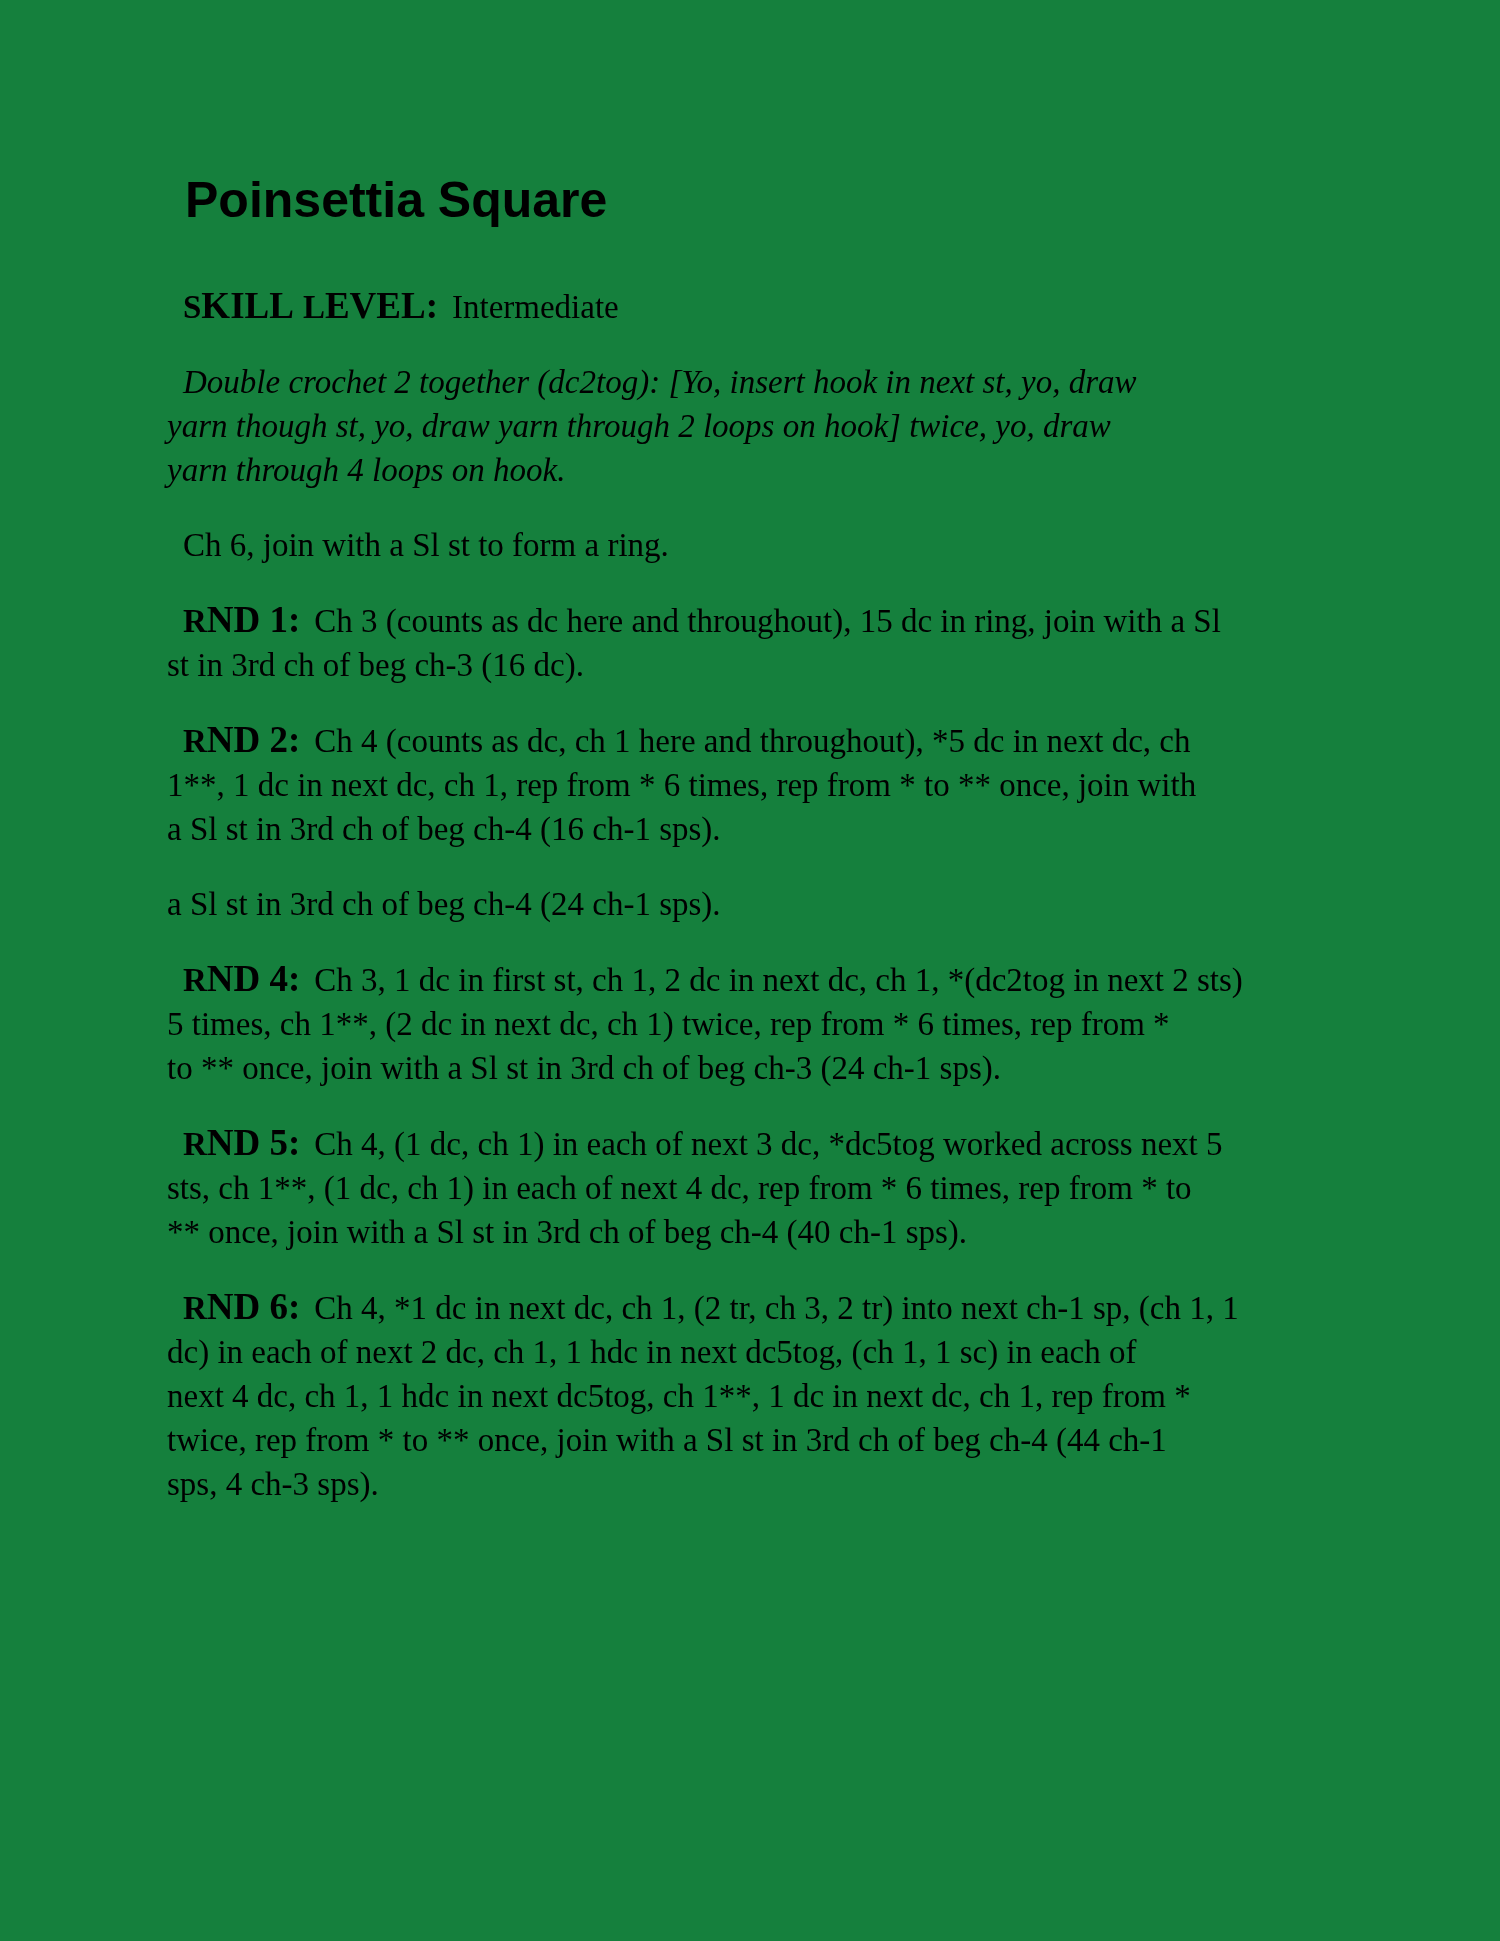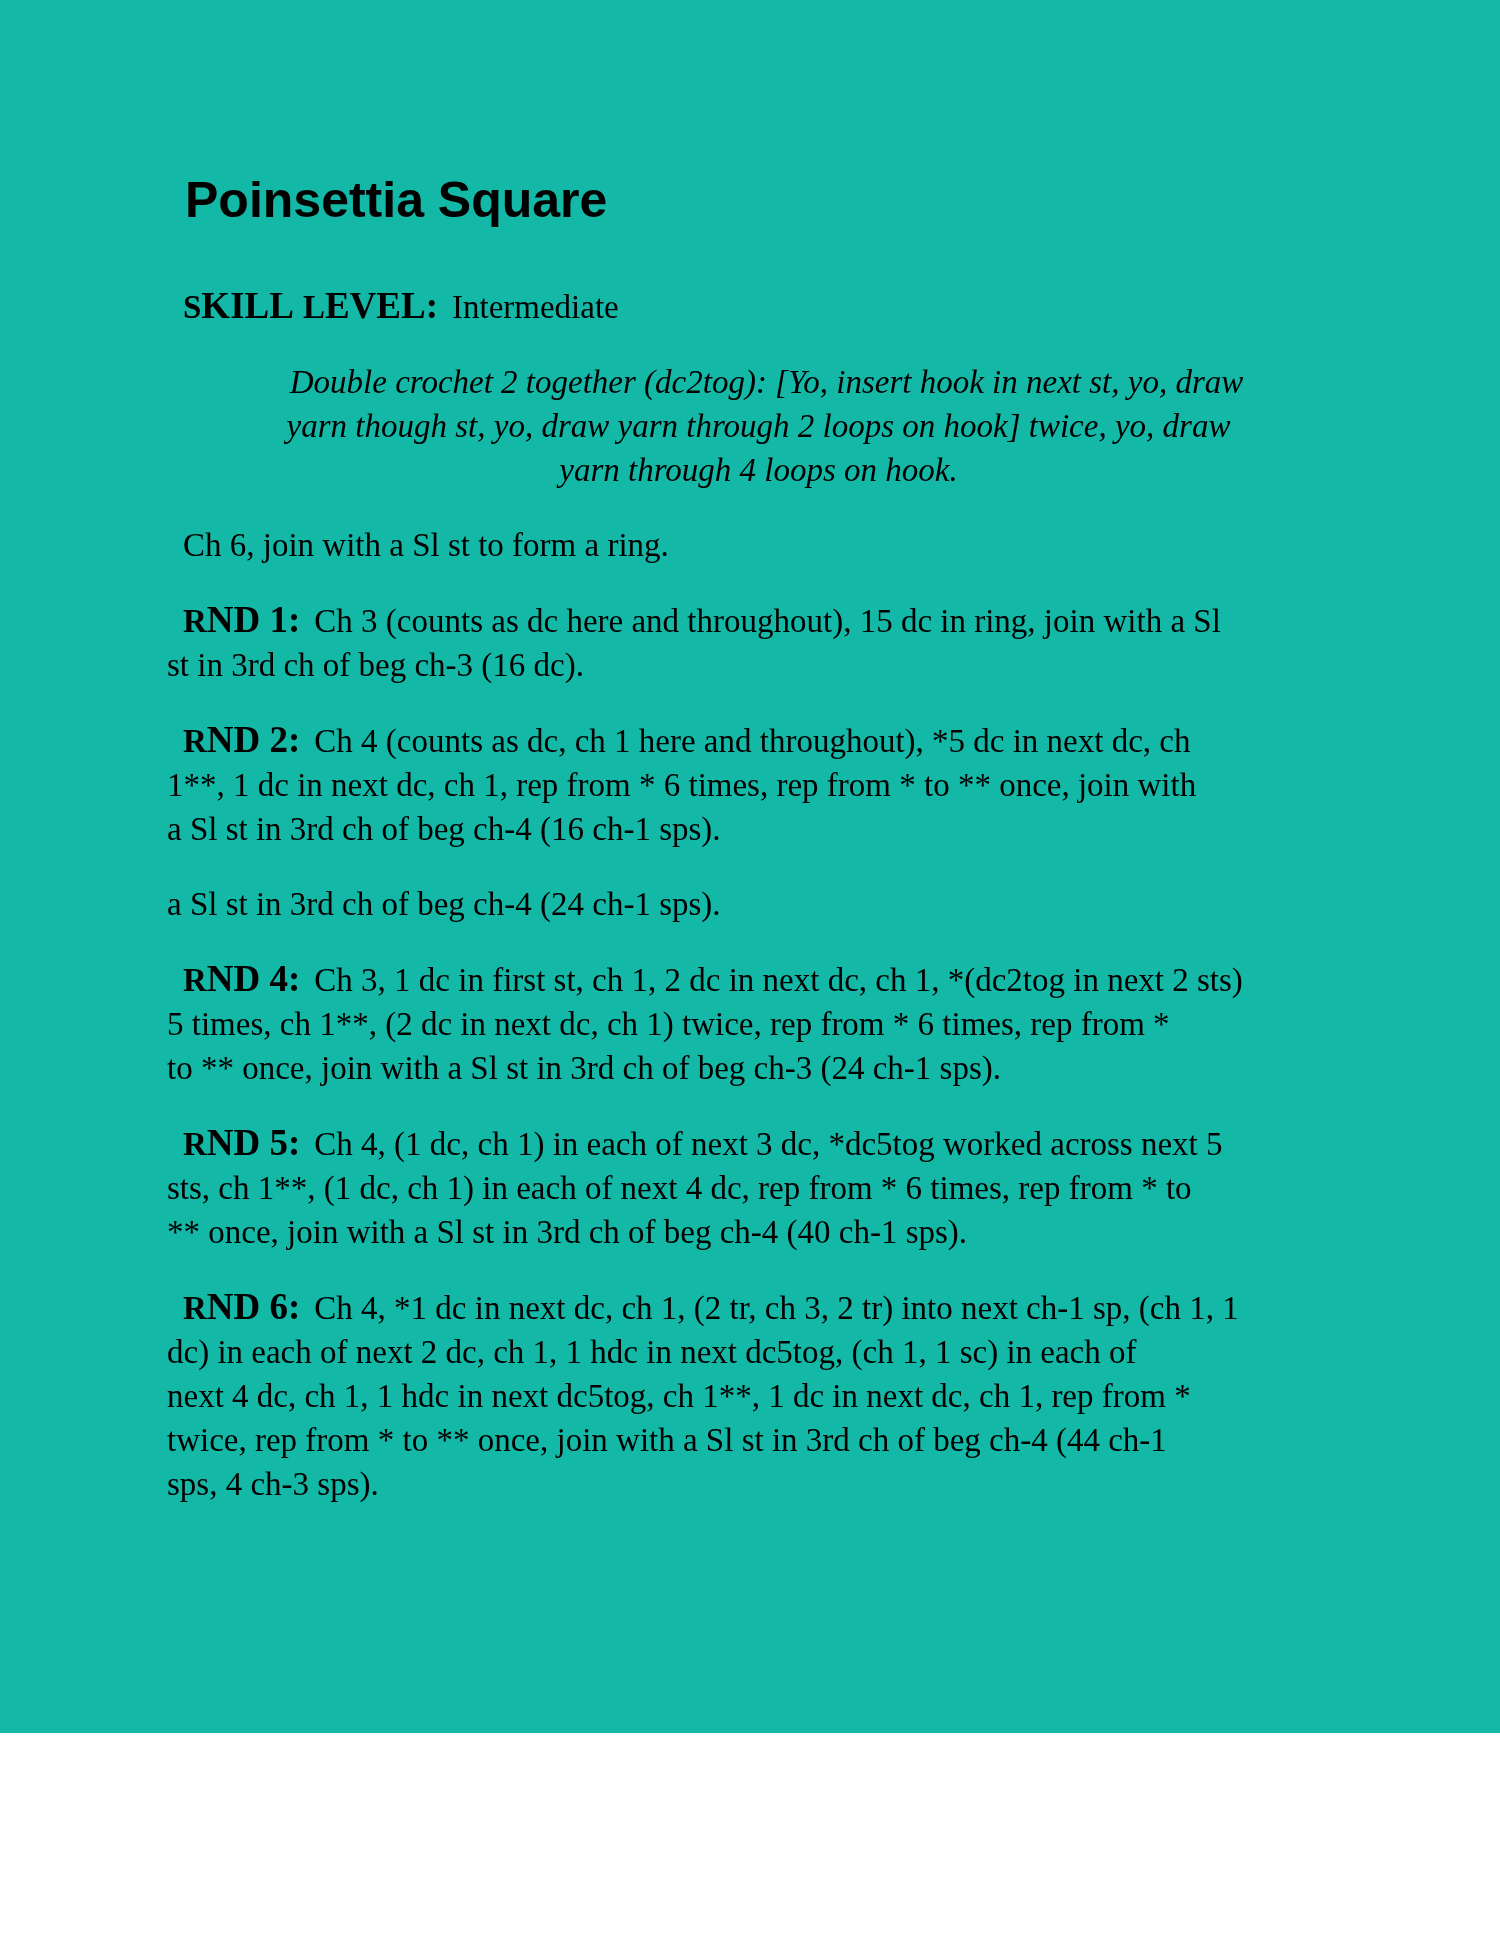--- a/index.html
+++ b/index.html
@@ -1,21 +1,21 @@
 <!DOCTYPE html>
 <html><head>
 <meta charset="utf-8">
 <style>
   html, body { margin: 0; padding: 0; background: #ffffff; }
   .page {
     position: relative;
     width: 1500px;
-    height: 1733px;
+    height: 1941px;
     box-sizing: border-box;
-    background: #14b8a6;
+    background: #15803d;
     color: #000000;
     padding: 172px 150px 0 167px;
     overflow: hidden;
   }
   .title {
     font-family: "Liberation Sans", "DejaVu Sans", sans-serif;
     font-weight: 700;
     font-size: 50px;
     line-height: 56px;
     margin: 0 0 56px 0;
@@ -23,21 +23,21 @@
     white-space: pre;
   }
   .para {
     font-family: "Liberation Serif", "DejaVu Serif", serif;
     font-size: 33px;
     line-height: 44px;
     margin: 0 0 31px 0;
   }
   .para .line { white-space: pre; }
   .first { padding-left: 16px; }
-  .italic { font-style: italic; text-align: center; }
+  .italic { font-style: italic; }
   .lbl {
     display: inline-block;
     font-weight: 700;
     font-size: 37px;
     margin-right: 14px;
   }
   .lbl::first-letter { font-size: 33px; }
   .lbl-mid { margin-right: 9px; }
 </style>
 </head>

